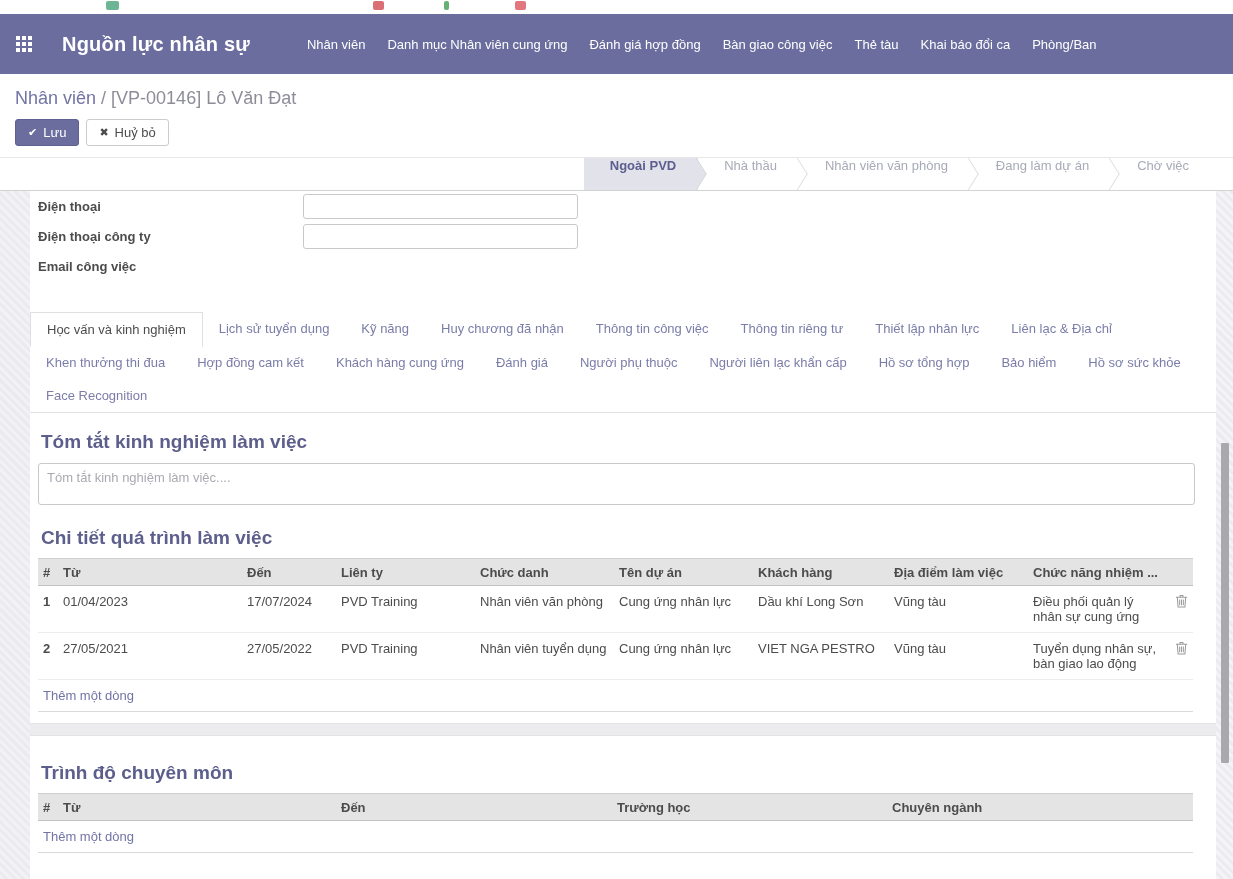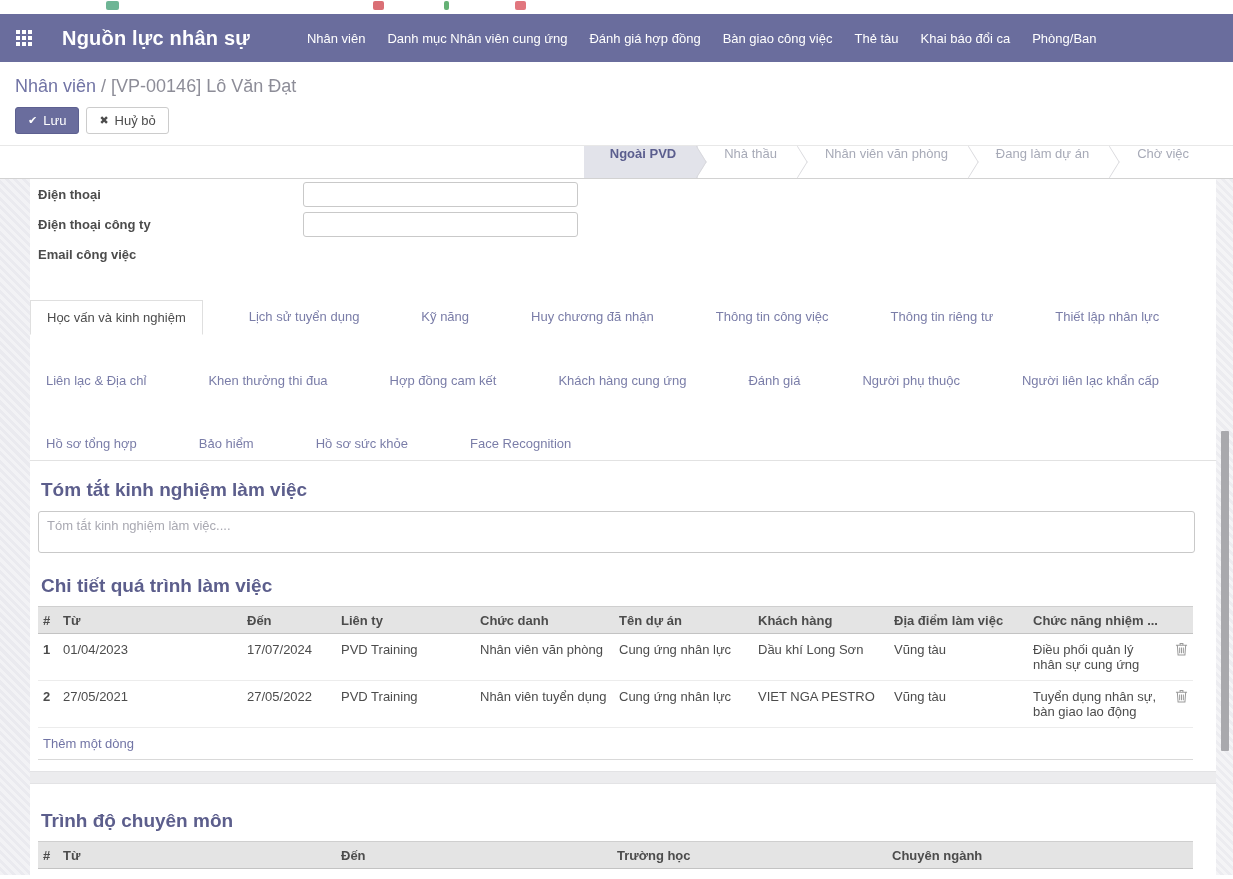--- a/index.html
+++ b/index.html
@@ -5,21 +5,21 @@
   * { box-sizing: border-box; margin: 0; padding: 0; }
   html,body { width:1233px; height:879px; }
   body { font-family:"Liberation Sans", sans-serif; background:#fff; overflow:hidden; color:#4c4c4c; }
   .screen { width:1233px; height:879px; position:relative; overflow:hidden; background:#fff; }
 
   
   .browser-strip { height:14px; background:#fff; position:relative; border-bottom:0; }
   .frag { position:absolute; top:1px; height:9px; border-radius:2px; opacity:.8; }
 
   
-  .navbar { height:48px; background:#6a6d9d; display:flex; align-items:center; color:#fff; padding:0 16px; }
+  .navbar { height:60px; background:#6a6d9d; display:flex; align-items:center; color:#fff; padding:0 16px; }
   .apps-icon { width:19px; height:17px; display:grid; grid-template-columns:repeat(3,4px); grid-template-rows:repeat(3,4px); gap:2px; cursor:pointer; }
   .apps-icon i { background:#fff; display:block; }
   .brand { font-size:20px; font-weight:600; margin-left:27px; letter-spacing:.2px; cursor:pointer; }
   .menu { display:flex; margin-left:46px; font-size:13px; }
   .menu > div { padding:15px 11px; cursor:pointer; white-space:nowrap; }
 
   
   .breadcrumb-row { padding:14px 0 0 15px; font-size:18px; }
   .breadcrumb-row .bc-link { color:#7174a5; cursor:pointer; }
   .breadcrumb-row .bc-sep, .breadcrumb-row .bc-cur { color:#8d8d98; }
@@ -49,21 +49,21 @@
       background:repeating-linear-gradient(45deg,#f4f4f6 0 3px,#ececf0 3px 6px); cursor:pointer; }
   .scroll-thumb { position:absolute; right:4px; top:252px; width:8px; height:320px; background:#a9a9ad; border-radius:1px; cursor:pointer; }
   .sheet { margin-left:30px; width:1186px; height:100%; background:#fff; padding-top:3px; overflow:hidden; }
 
   
   .field-row { display:flex; align-items:center; margin:0 0 5px 8px; height:25px; }
   .field-row label { width:265px; font-size:13px; font-weight:bold; color:#4c4c4c; }
   .field-row input { width:275px; height:25px; border:1px solid #c9c9c9; border-radius:3px; padding:2px 7px; font-size:13px; font-family:"Liberation Sans",sans-serif; color:#4c4c4c; }
 
   
-  .tabs { margin-top:33px; display:flex; flex-wrap:wrap; border-bottom:1px solid #e2e2e2; padding-bottom:0;gap:30px; }
+  .tabs { margin-top:33px; display:flex; flex-wrap:wrap; border-bottom:1px solid #e2e2e2; padding-bottom:0; }
   .tab { padding:9px 16px; font-size:13px; color:#7a7da8; cursor:pointer; white-space:nowrap; }
   .tab.active { color:#4c4c4c; background:#fff; border:1px solid #dfdfdf; border-bottom:1px solid #fff; margin-bottom:-1px; }
 
   
   h2.section-title { font-size:19px; font-weight:bold; color:#5c5e8c; margin:17px 0 0 11px; line-height:24px; }
   .summary-area { margin:9px 0 0 8px; width:1157px; height:42px; border:1px solid #c9c9c9; border-radius:3px; padding:6px 8px; font-size:13px; font-family:"Liberation Sans",sans-serif; color:#4c4c4c; resize:none; }
   .summary-area::placeholder { color:#a9a9b2; }
 
   
   table.grid { margin:8px 0 0 8px; width:1155px; border-collapse:collapse; font-size:13px; table-layout:fixed; }

